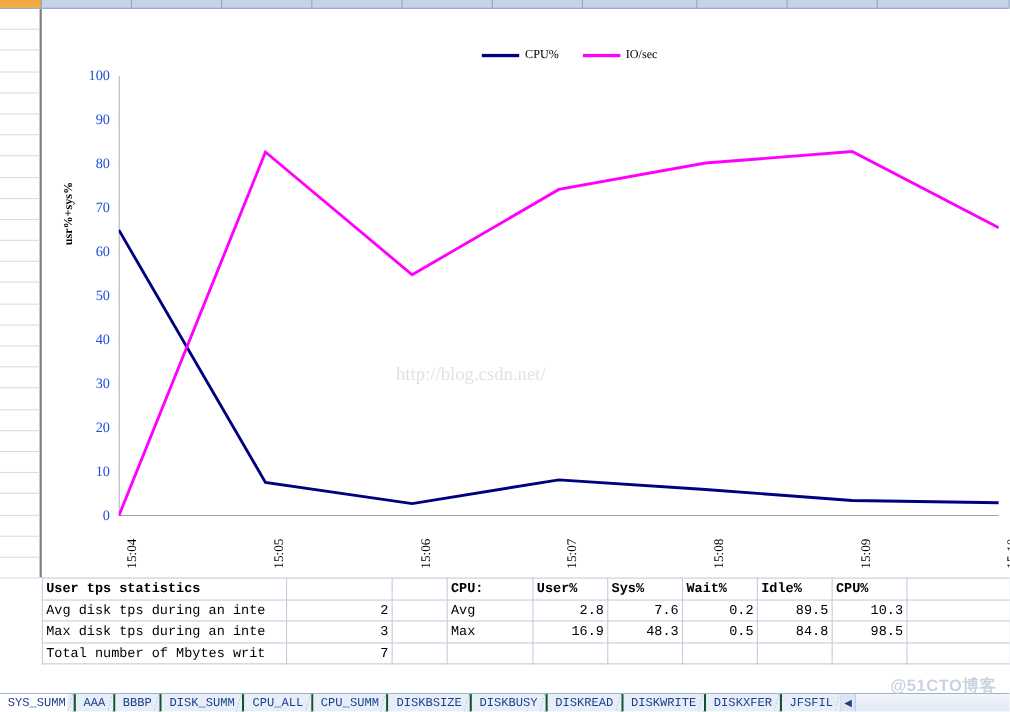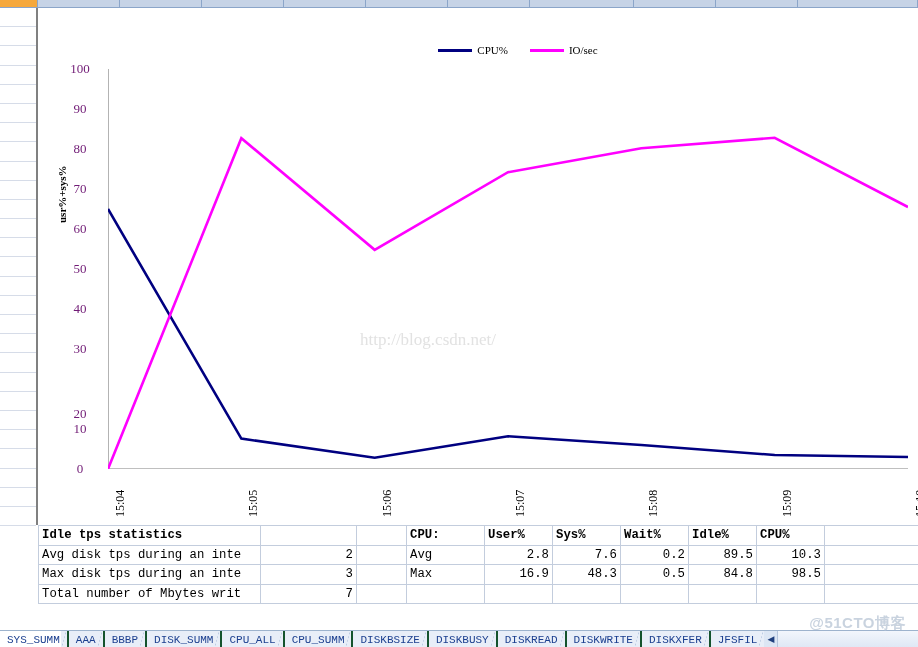--- a/index.html
+++ b/index.html
@@ -87,23 +87,23 @@
     position:absolute;
     left:18px; top:215px;
     font-family:"Liberation Serif", serif;
     font-size:11px; font-weight:bold; color:#000;
     transform:rotate(-90deg);
     transform-origin:left top;
     white-space:nowrap;
   }
   .ytick {
     position:absolute;
-    width:40px; text-align:center;
-    font-family:"Liberation Serif", serif;
-    font-size:13px; color:#701a75;
+    width:40px; text-align:right;
+    font-family:"Liberation Serif", serif;
+    font-size:13px; color:#1d4ed8;
   }
   .xtick {
     position:absolute;
     font-family:"Liberation Serif", serif;
     font-size:12px; color:#000;
     transform:rotate(-90deg);
     transform-origin:left top;
     white-space:nowrap;
   }
   #watermark-url {
@@ -246,21 +246,21 @@
         <span class="leg-swatch" style="background: rgb(255, 0, 255);"></span>
         <span class="leg-label">IO/sec</span>
       </div>
     </div>
 
   <div class="ylabel">usr%+sys%</div>
 
   <div id="yticks">
       <div class="ytick" style="left: 22px; top: 453px;">0</div>
       <div class="ytick" style="left: 22px; top: 413px;">10</div>
-      <div class="ytick" style="left: 22px; top: 373px; margin-top: 25px;">20</div>
+      <div class="ytick" style="left: 22px; top: 373px;">20</div>
       <div class="ytick" style="left: 22px; top: 333px;">30</div>
       <div class="ytick" style="left: 22px; top: 293px;">40</div>
       <div class="ytick" style="left: 22px; top: 253px;">50</div>
       <div class="ytick" style="left: 22px; top: 213px;">60</div>
       <div class="ytick" style="left: 22px; top: 173px;">70</div>
       <div class="ytick" style="left: 22px; top: 133px;">80</div>
       <div class="ytick" style="left: 22px; top: 93px;">90</div>
       <div class="ytick" style="left: 22px; top: 53px;">100</div>
     </div>
   <div id="xticks">
@@ -312,21 +312,21 @@
       <col style="width:78px">
         <col style="width:68px">
         <col style="width:68px">
       <col style="width:68px">
         <col style="width:68px">
         <col style="width:68px">
       <col style="width:94px">
     </colgroup>
     <tbody id="table-body">
         <tr>
-          <td class="hdr">Idle tps statistics</td>
+          <td class="hdr">User tps statistics</td>
           <td></td>
           <td></td>
           <td class="hdr">CPU:</td>
           <td class="hdr">User%</td>
           <td class="hdr">Sys%</td>
           <td class="hdr">Wait%</td>
           <td class="hdr">Idle%</td>
           <td class="hdr">CPU%</td>
           <td></td>
         </tr>

